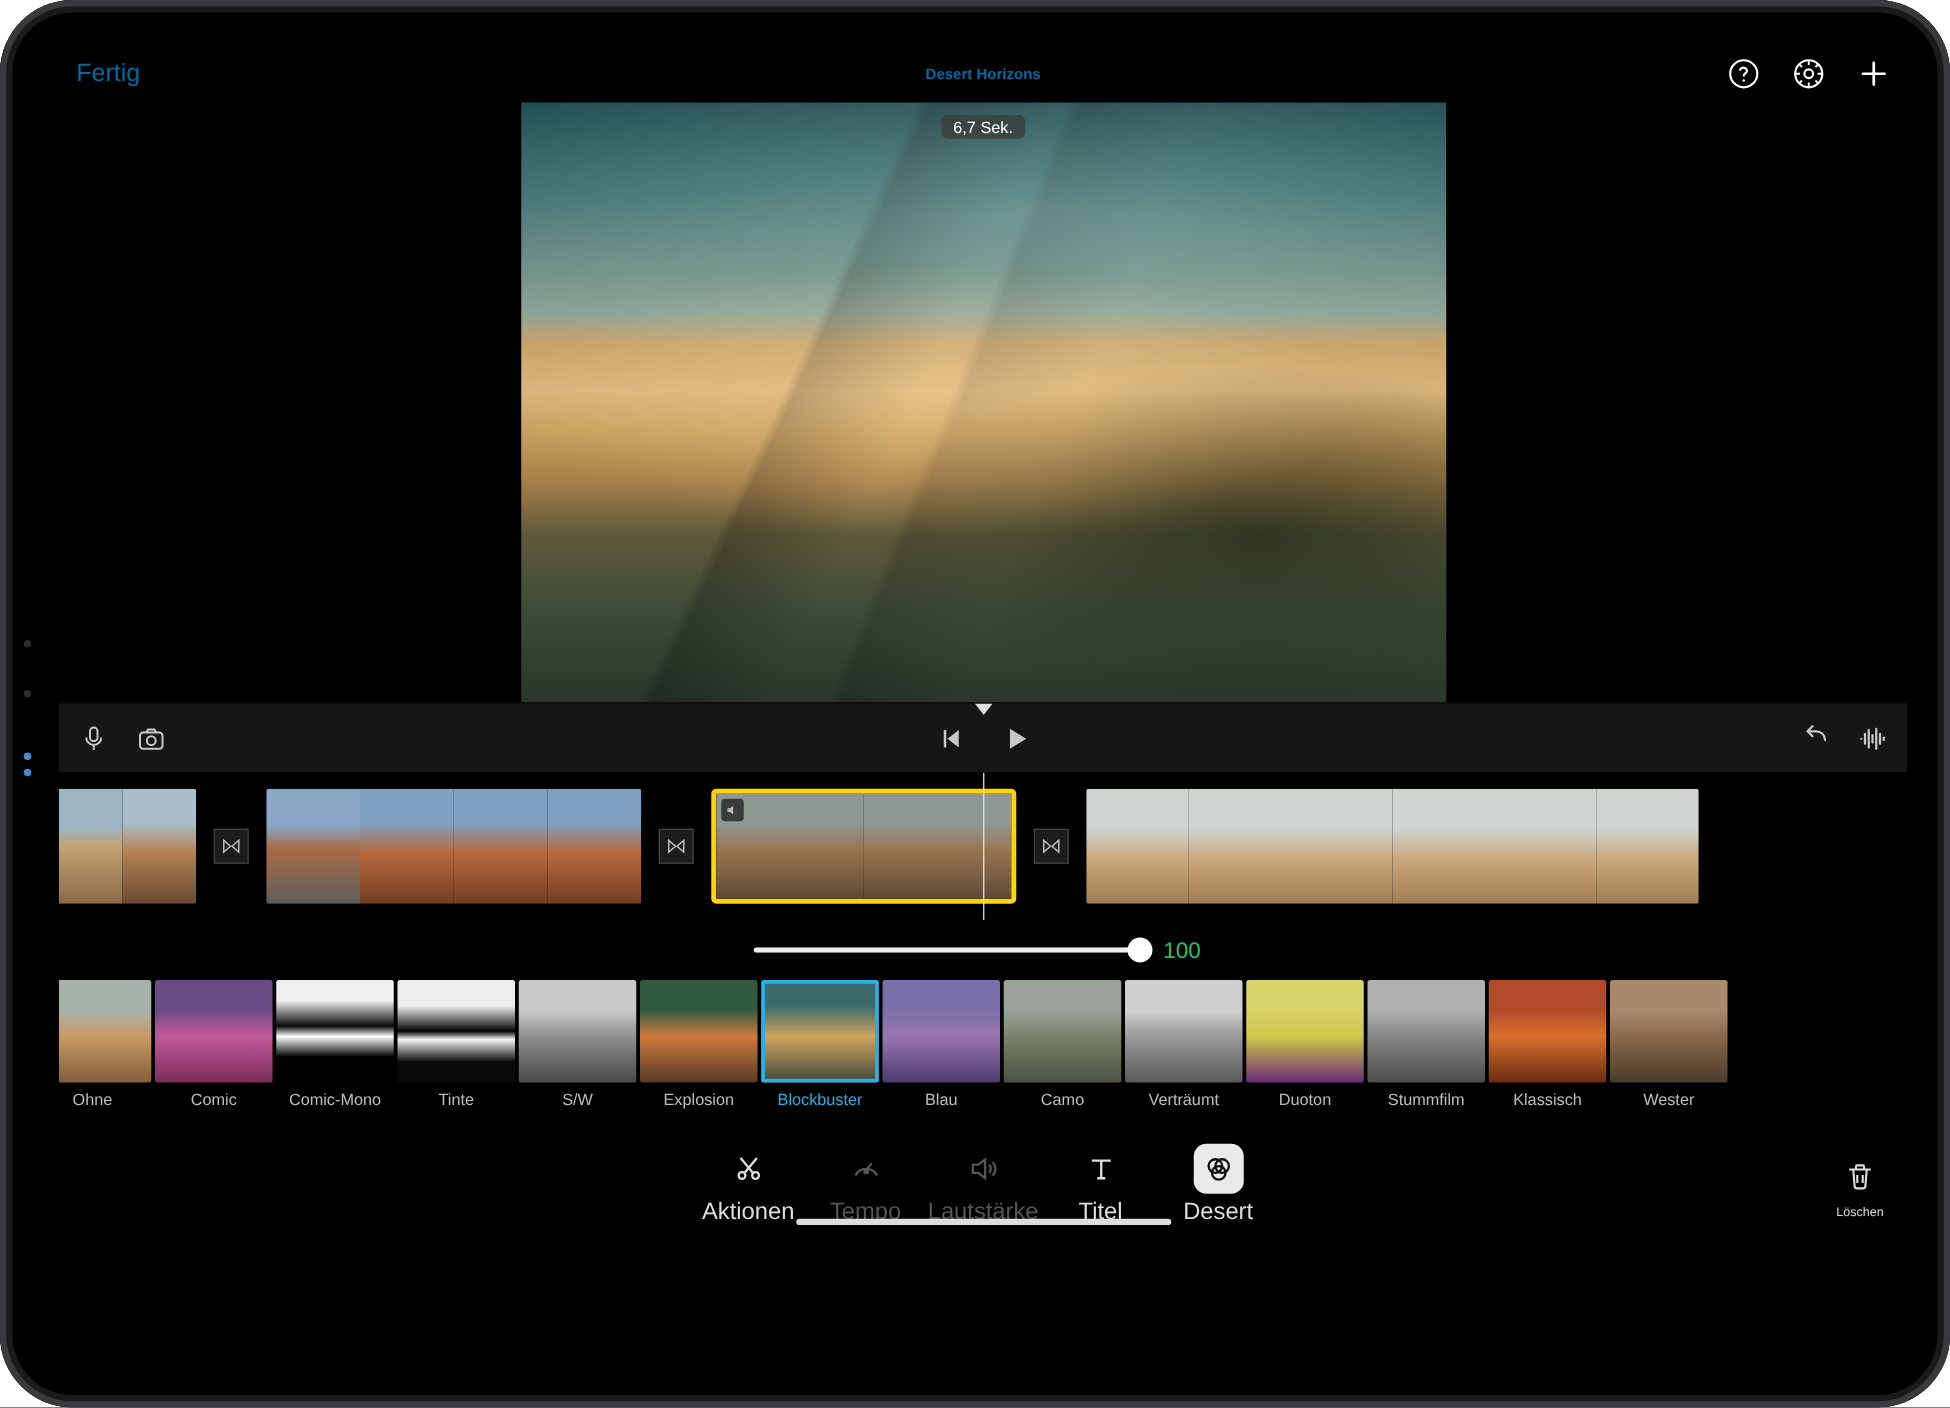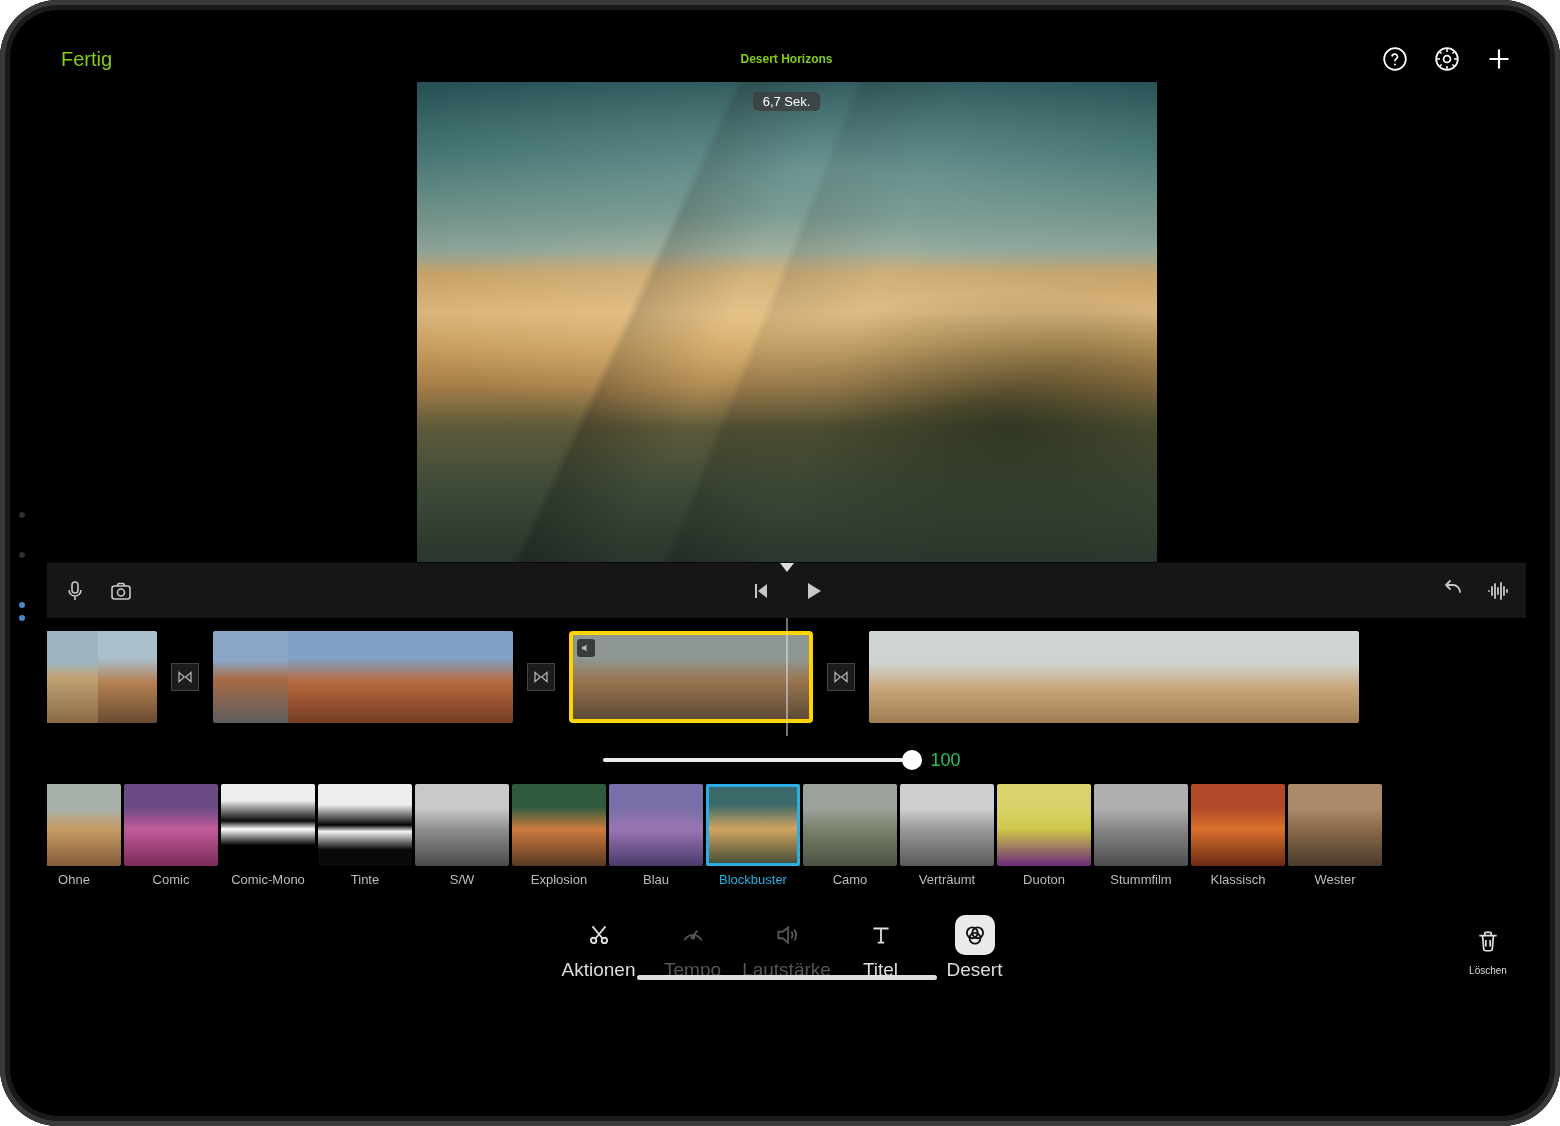--- a/index.html
+++ b/index.html
@@ -32,21 +32,21 @@
     overflow: hidden;
     display: flex; flex-direction: column;
     position: relative;
   }
 
   
   .topbar {
     height: 46px;
     display: flex; align-items: center;
     padding: 0 14px;
-    color: #84cc16;
+    color: #0369a1;
     position: relative;
     background: #000;
   }
   .topbar-left { font-size: 20px; font-weight: 400; }
   .topbar-title {
     position: absolute; left: 0; right: 0; text-align: center;
     font-size: 12px; font-weight: 600; pointer-events: none;
   }
   .topbar-right {
     margin-left: auto; display: flex; gap: 26px; align-items: center;
@@ -399,27 +399,27 @@
           <div class="filter-label">Tinte</div>
         </div>
         <div class="filter">
           <div class="filter-thumb f-bw"></div>
           <div class="filter-label">S/W</div>
         </div>
         <div class="filter">
           <div class="filter-thumb f-explosion"></div>
           <div class="filter-label">Explosion</div>
         </div>
-        <div class="filter">
-          <div class="filter-thumb f-blue"></div>
-          <div class="filter-label">Blau</div>
-        </div>
         <div class="filter selected">
           <div class="filter-thumb f-block"></div>
           <div class="filter-label">Blockbuster</div>
+        </div>
+        <div class="filter">
+          <div class="filter-thumb f-blue"></div>
+          <div class="filter-label">Blau</div>
         </div>
         <div class="filter">
           <div class="filter-thumb f-camo"></div>
           <div class="filter-label">Camo</div>
         </div>
         <div class="filter">
           <div class="filter-thumb f-dreamy"></div>
           <div class="filter-label">Verträumt</div>
         </div>
         <div class="filter">

